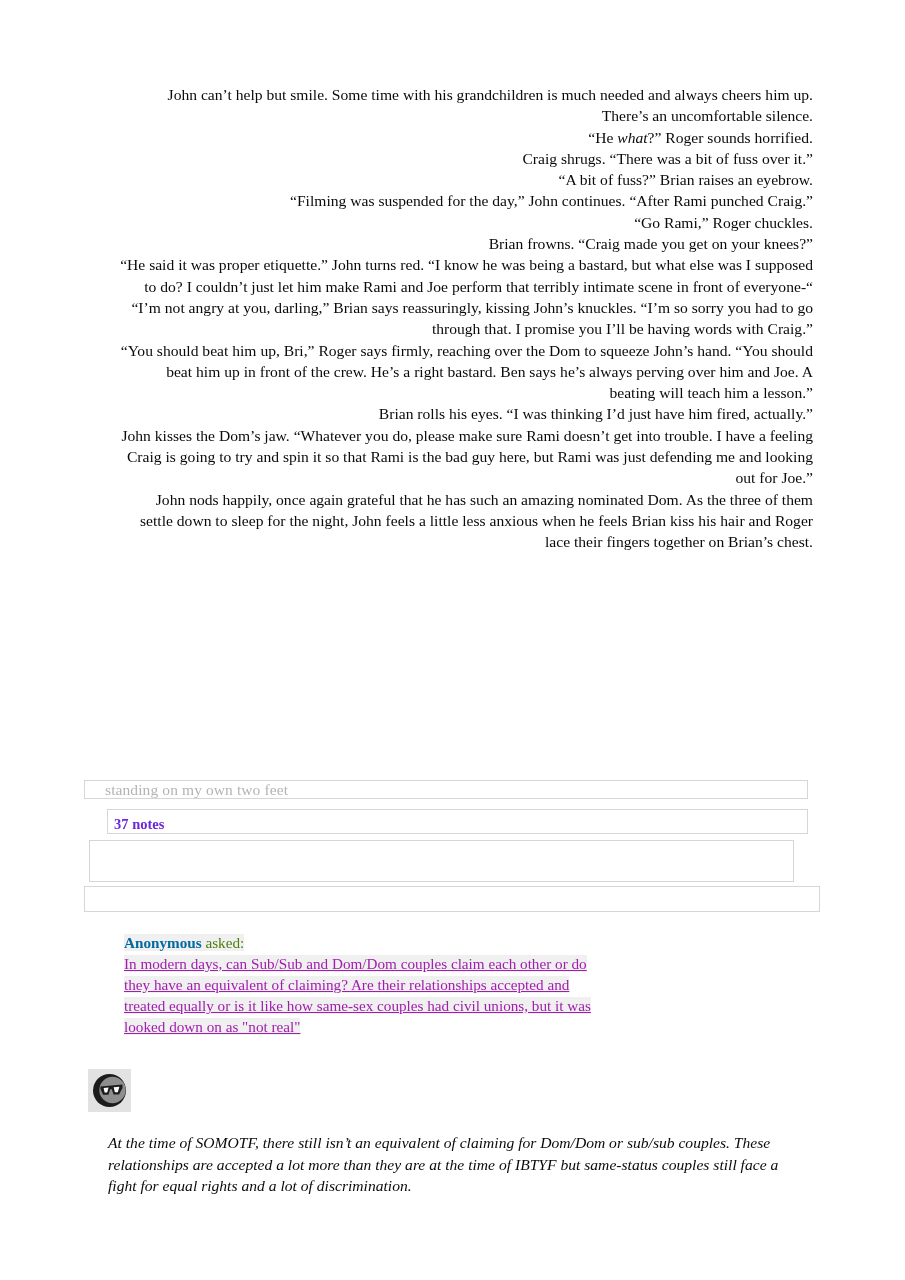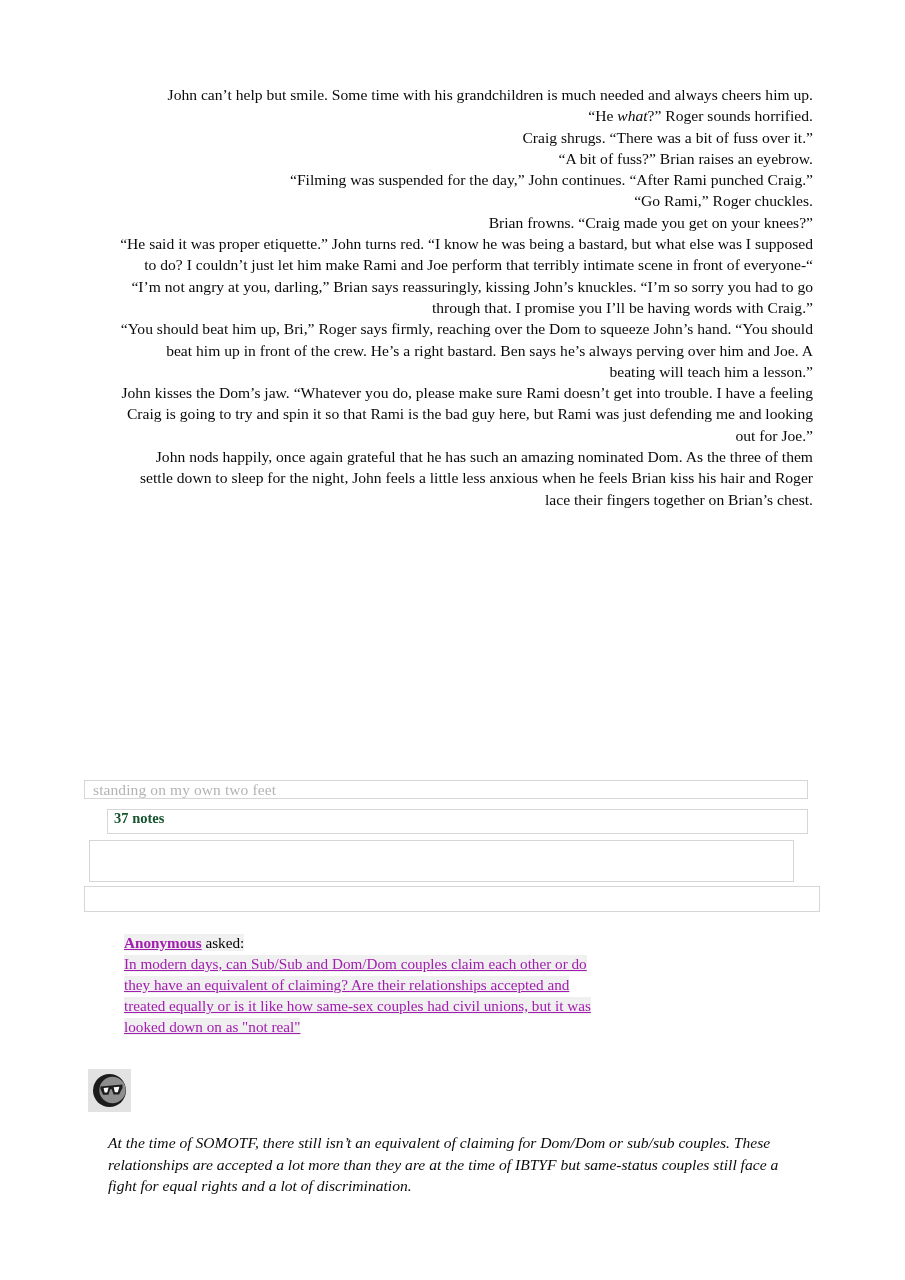--- a/index.html
+++ b/index.html
@@ -48,39 +48,39 @@
     box-sizing: border-box;
     border: 1px solid #d6d6d6;
     background: #ffffff;
   }
 
   .box-title {
     left: 84px;
     top: 780px;
     width: 724px;
     height: 19px;
-    padding-left: 8px;
+    padding-left: 20px;
     display: flex;
     align-items: center;
     font-size: 15.5px;
     color: #b4b4b4;
     letter-spacing: 0.1px;
   }
 
   .box-notes {
     left: 107px;
     top: 809px;
     width: 701px;
     height: 25px;
     padding-left: 6px;
     display: flex;
-    align-items: flex-start;
+    align-items: flex-end;
     font-size: 14.5px;
     font-weight: bold;
-    color: #14532d;
+    color: #6d28d9;
   }
 
   .box-empty-a {
     left: 89px;
     top: 840px;
     width: 705px;
     height: 42px;
   }
 
   .box-empty-b {
@@ -102,25 +102,24 @@
   .ask-line {
     display: block;
   }
   .ask-line > span.hl {
     background: #f0f0f0;
     box-decoration-break: clone;
     -webkit-box-decoration-break: clone;
   }
   .ask-asker {
     font-weight: bold;
-    color: #a21caf;
-    text-decoration: underline;
+    color: #0369a1;
   }
   .ask-verb {
-    color: #000000;
+    color: #4d7c0f;
   }
   .ask-body-text {
     color: #a21caf;
     text-decoration: underline;
   }
 
   
   .avatar {
     position: absolute;
     left: 88px;
@@ -144,29 +143,31 @@
   }
   .answer p { margin: 0; padding: 0; font-style: italic; }
 </style>
 </head>
 <body>
 
 <div class="page">
 
   <div class="story">
     <p>John can’t help but smile. Some time with his grandchildren is much needed and always cheers him up.</p>
+    <p>There’s an uncomfortable silence.</p>
     <p>“He <em>what</em>?” Roger sounds horrified.</p>
     <p>Craig shrugs. “There was a bit of fuss over it.”</p>
     <p>“A bit of fuss?” Brian raises an eyebrow.</p>
     <p>“Filming was suspended for the day,” John continues. “After Rami punched Craig.”</p>
     <p>“Go Rami,” Roger chuckles.</p>
     <p>Brian frowns. “Craig made you get on your knees?”</p>
     <p>“He said it was proper etiquette.” John turns red. “I know he was being a bastard, but what else was I supposed to do? I couldn’t just let him make Rami and Joe perform that terribly intimate scene in front of everyone-“</p>
     <p>“I’m not angry at you, darling,” Brian says reassuringly, kissing John’s knuckles. “I’m so sorry you had to go through that. I promise you I’ll be having words with Craig.”</p>
     <p>“You should beat him up, Bri,” Roger says firmly, reaching over the Dom to squeeze John’s hand. “You should beat him up in front of the crew. He’s a right bastard. Ben says he’s always perving over him and Joe. A beating will teach him a lesson.”</p>
+    <p>Brian rolls his eyes. “I was thinking I’d just have him fired, actually.”</p>
     <p>John kisses the Dom’s jaw. “Whatever you do, please make sure Rami doesn’t get into trouble. I have a feeling Craig is going to try and spin it so that Rami is the bad guy here, but Rami was just defending me and looking out for Joe.”</p>
     <p>John nods happily, once again grateful that he has such an amazing nominated Dom. As the three of them settle down to sleep for the night, John feels a little less anxious when he feels Brian kiss his hair and Roger lace their fingers together on Brian’s chest.</p>
   </div>
 
   <div class="box box-title">
     <span>standing on my own two feet</span>
   </div>
 
   <div class="box box-notes">
     <span>37 notes</span>

